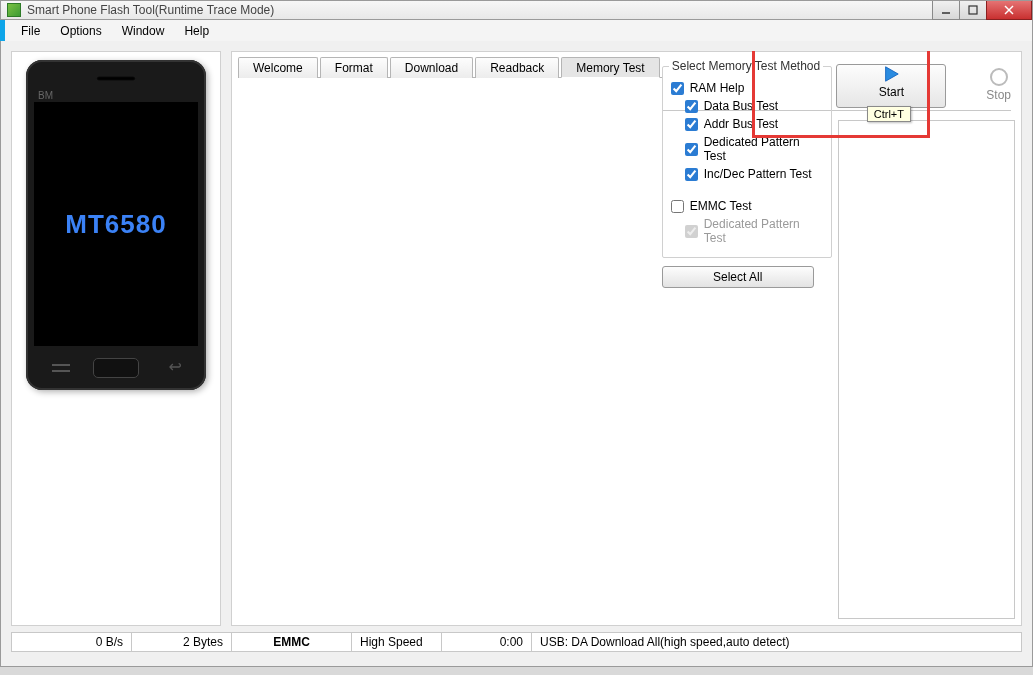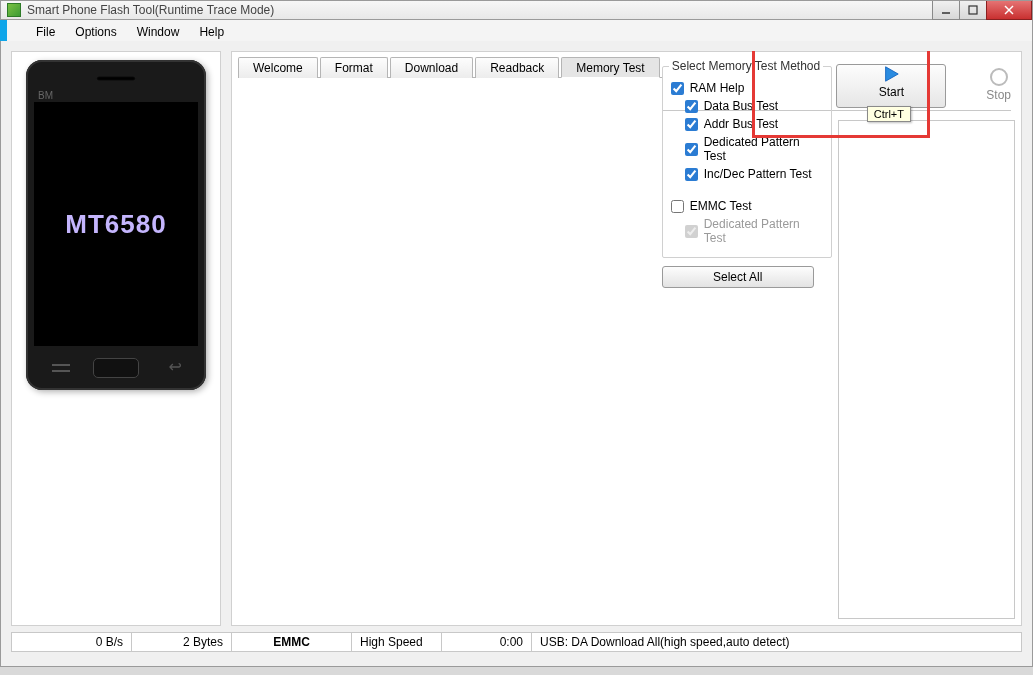--- a/index.html
+++ b/index.html
@@ -9,34 +9,34 @@
 .titlebar { height: 20px; background: linear-gradient(to bottom, #f7f7f7, #e8e8e8); border: 1px solid #9a9a9a; display: flex; align-items: center; padding-left: 6px; }
 .titlebar .app-icon { width: 14px; height: 14px; background: linear-gradient(135deg,#7ac142,#3d9b35); border:1px solid #2d7a27; margin-right: 6px; }
 .titlebar .title { color: #444; flex: 1; }
 .titlebar .winbtns { display: flex; height: 100%; }
 .winbtn { width: 30px; height: 20px; margin-top:0; display:flex; align-items:center; justify-content:center; border:1px solid #8a8a8a; border-top:none; background:linear-gradient(to bottom,#f0f0f0,#d8d8d8); margin-left:-1px;}
 .winbtn.min, .winbtn.max { width:28px; height:19px; }
 .winbtn.close { width: 46px; height:19px; background: linear-gradient(to bottom,#e57373,#c93030); border-color:#8a2020; color:#fff; font-weight:bold; }
 .winbtn svg { width:10px; height:10px; }
 
 
-.menubar { height: 21px; background: #f4f4f4; border-left:7px solid #0ea5e9; border-right:1px solid #9a9a9a; display:flex; align-items:flex-end; padding-left:19px; }
+.menubar { height: 21px; background: #f4f4f4; border-left:5px solid #0ea5e9; border-right:1px solid #9a9a9a; display:flex; align-items:center; padding-left:6px; }
 .menubar span { padding: 2px 10px; cursor: default; }
 
 
 .client { background:#f0f0f0; border:1px solid #9a9a9a; border-top:none; height: 626px; padding:10px 10px 4px 10px; display:flex; flex-direction:column; }
 .workarea { display:flex; flex:1; gap:10px; overflow:hidden; }
 
 
 .phone-panel { width: 210px; background:#fff; border:1px solid #d0d0d0; display:flex; justify-content:center; padding-top:8px;}
 .phone { width:180px; height:330px; background:#1a1a1a; border-radius:16px; position:relative; box-shadow: inset 0 0 0 2px #333, 2px 2px 6px rgba(0,0,0,.3); }
 .phone .earpiece{position:absolute; top:16px; left:50%; transform:translateX(-50%); width:40px; height:5px; background:#000; border-radius:3px; box-shadow:inset 0 0 2px #444;}
 .phone .bm {position:absolute; top:30px; left:12px; color:#666; font-size:10px;}
 .phone .screen { position:absolute; top:42px; left:8px; right:8px; bottom:44px; background:#000; display:flex; align-items:center; justify-content:center;}
-.phone .screen span { color:#c4b5fd; font-size:26px; font-weight:bold; letter-spacing:1px;}
+.phone .screen span { color:#3b82f6; font-size:26px; font-weight:bold; letter-spacing:1px;}
 .phone .homebtn{position:absolute; bottom:12px; left:50%; transform:translateX(-50%); width:46px;height:20px;border:1px solid #444;border-radius:5px;background:#111;}
 .phone .menubtn{position:absolute; bottom:16px; left:26px; width:18px;height:12px;}
 .phone .menubtn::before,.phone .menubtn::after{content:"";position:absolute;left:0;right:0;height:2px;background:#555;}
 .phone .menubtn::before{top:2px;} .phone .menubtn::after{top:8px;}
 .phone .backbtn{position:absolute; bottom:14px; right:24px; color:#555; font-size:16px;}
 
 
 .rightpanel { flex:1; background:#fff; border:1px solid #d0d0d0; display:flex; padding:4px 6px 6px 6px; position:relative;}
 
 

